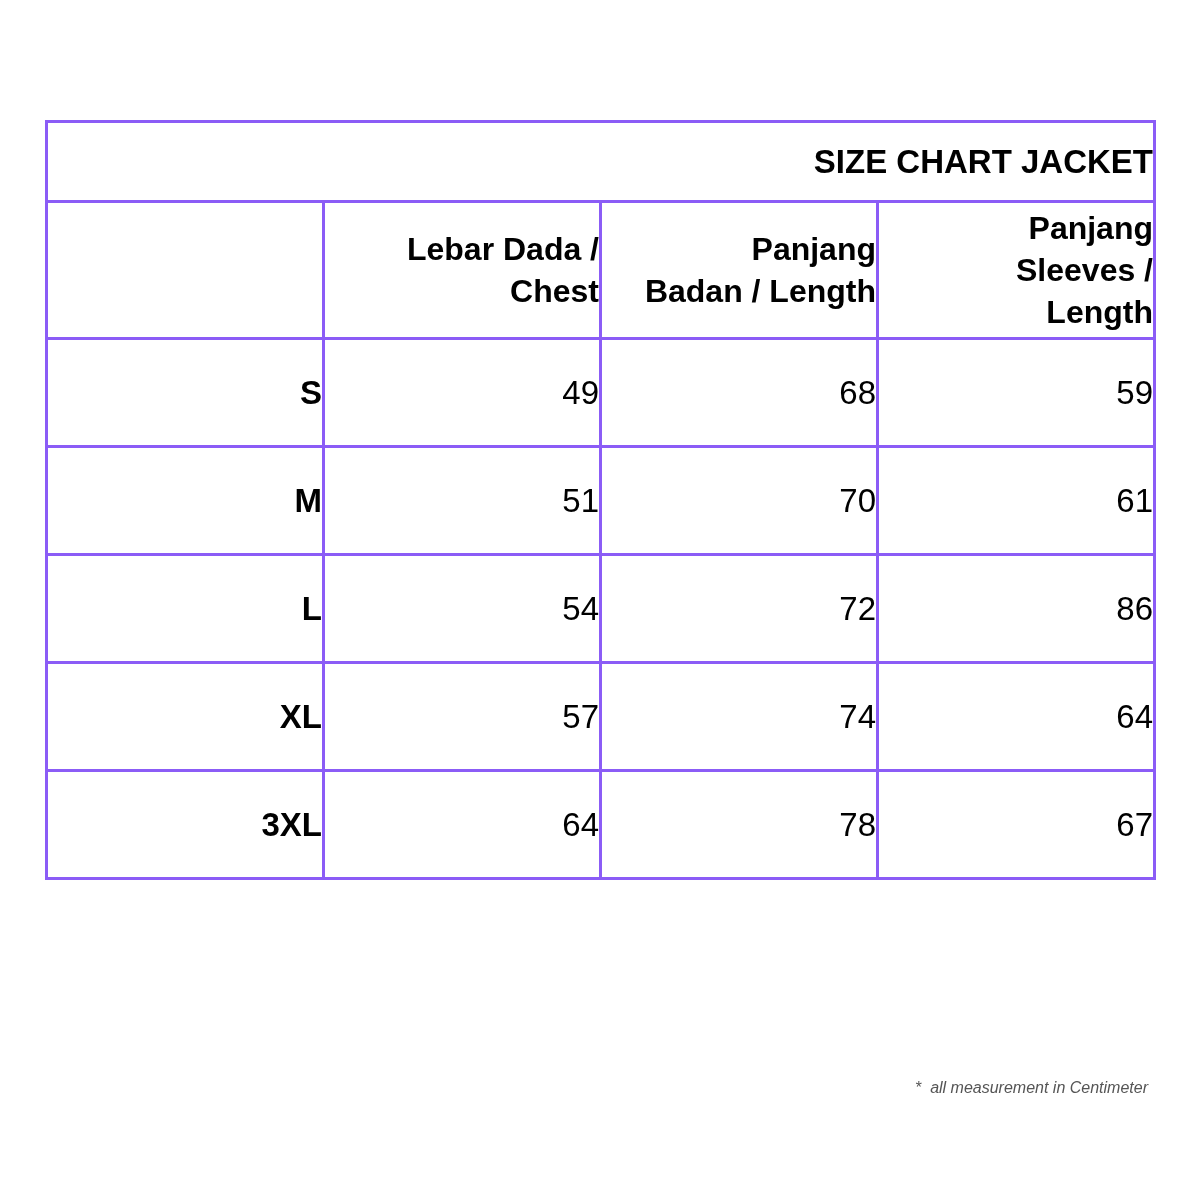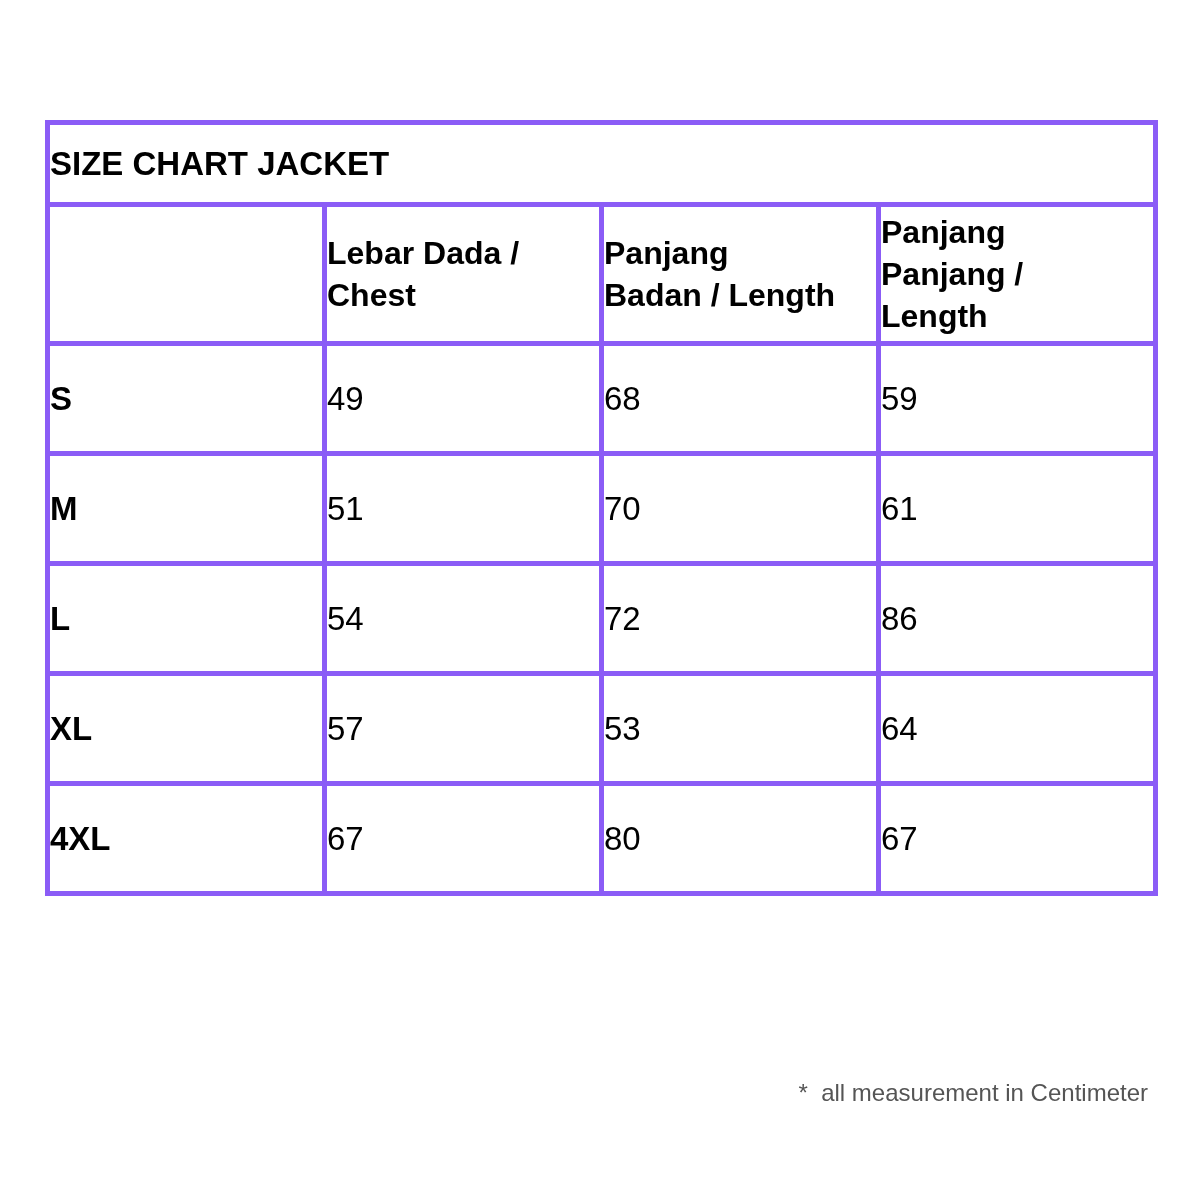--- a/index.html
+++ b/index.html
@@ -17,22 +17,22 @@
     }
     .size-table {
       position: absolute;
       left: 45px;
       top: 120px;
       width: 1108px;
       border-collapse: collapse;
       table-layout: fixed;
     }
     .size-table td, .size-table th {
-      border: 5px solid #8b5cf6;
-      text-align: left;
+      border: 3px solid #8b5cf6;
+      text-align: right;
       vertical-align: middle;
       padding: 0;
     }
     .title-cell {
       height: 77px;
       font-size: 33px;
       font-weight: bold;
       letter-spacing: 0px;
     }
     .header-row th {
@@ -45,21 +45,22 @@
       height: 105px;
       font-size: 33px;
     }
     .data-row td.size-label {
       font-weight: bold;
     }
     .footnote {
       position: absolute;
       right: 50px;
       top: 1079px;
-      font-size: 24px;
+      font-size: 16px;
+      font-style: italic;
       color: #555555;
       white-space: pre;
     }
     col.c { width: 277px; }
   </style>
 </head>
 <body>
 
 <table class="size-table">
   <colgroup>
@@ -77,21 +78,21 @@
     <th>
       <div>Lebar Dada /</div>
       <div>Chest</div>
     </th>
     <th>
       <div>Panjang</div>
       <div>Badan / Length</div>
     </th>
     <th>
       <div>Panjang</div>
-      <div>Panjang /</div>
+      <div>Sleeves /</div>
       <div>Length</div>
     </th>
   </tr>
   <tr class="data-row">
     <td class="size-label">S</td>
     <td>49</td>
     <td>68</td>
     <td>59</td>
   </tr>
   <tr class="data-row">
@@ -102,25 +103,25 @@
   </tr>
   <tr class="data-row">
     <td class="size-label">L</td>
     <td>54</td>
     <td>72</td>
     <td>86</td>
   </tr>
   <tr class="data-row">
     <td class="size-label">XL</td>
     <td>57</td>
-    <td>53</td>
+    <td>74</td>
     <td>64</td>
   </tr>
   <tr class="data-row">
-    <td class="size-label">4XL</td>
-    <td>67</td>
-    <td>80</td>
+    <td class="size-label">3XL</td>
+    <td>64</td>
+    <td>78</td>
     <td>67</td>
   </tr>
 </tbody>
   </table>
 
 <div class="footnote">*  all measurement in Centimeter</div>
 
 </body></html>

